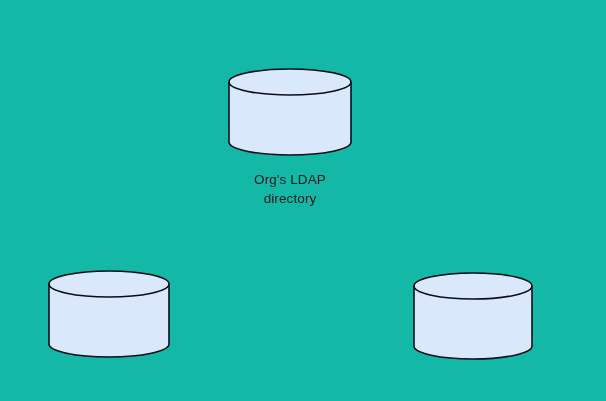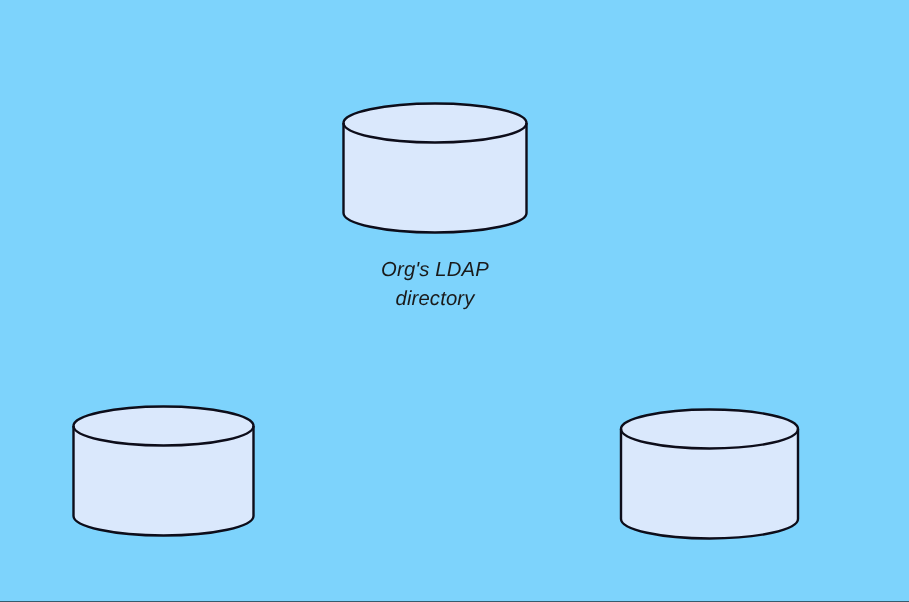--- a/index.html
+++ b/index.html
@@ -5,24 +5,23 @@
 <style>
   html, body {
     margin: 0;
     padding: 0;
     background: #000000;
   }
   #canvas {
     position: relative;
     width: 606px;
     height: 401px;
-    background: #7dd3fc;
+    background: #14b8a6;
     overflow: hidden;
     font-family: "Liberation Sans", "DejaVu Sans", sans-serif;
-    font-style: italic;
   }
 
   
   .cylinder {
     position: absolute;
   }
   .cylinder svg {
     position: absolute;
     left: 0;
     top: 0;

